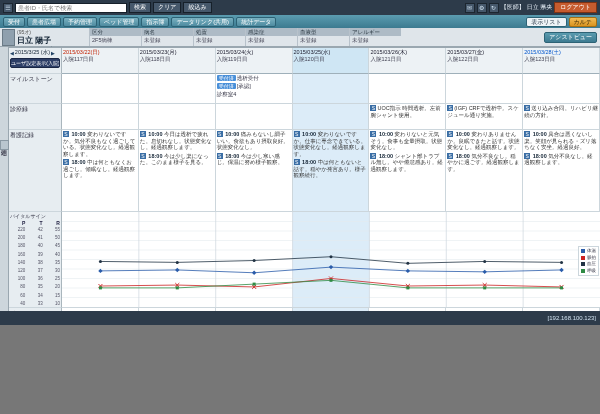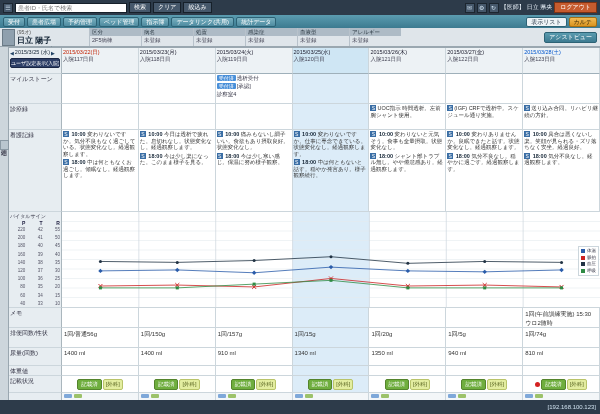--- a/index.html
+++ b/index.html
@@ -1,17 +1,17 @@
 <!DOCTYPE html>
 <html><head>
 <meta charset="utf-8">
 <style>
   * { margin:0; padding:0; box-sizing:border-box; }
   body { background:#777; font-family:"Liberation Sans","DejaVu Sans",sans-serif; }
-  .screen { position:relative; width:600px; height:414px; background:#fff; overflow:hidden; font-size:7px; color:#222; }
+  .screen { position:relative; width:600px; height:325px; background:#fff; overflow:hidden; font-size:7px; color:#222; }
 
   
   .topbar { position:absolute; top:0; left:0; width:600px; height:15px; background:#2d3b4a; display:flex; align-items:center; gap:2px; padding:0 3px; color:#dde6ee; }
   .tb-ico { width:10px; height:10px; background:#46586b; border:1px solid #1c2630; color:#cfe0ee; font-size:6px; line-height:9px; text-align:center; }
   .search { width:112px; height:10px; font-size:6px; border:1px solid #16202a; padding:0 2px; background:#fff; color:#333; }
   .btn-top { height:11px; font-size:6px; background:#46586b; color:#fff; border:1px solid #16202a; padding:0 4px; cursor:pointer; }
   .tb-spacer { flex:1; }
   .user-role, .user-name { font-size:6px; color:#e8f0f8; }
   .logout { height:11px; font-size:6px; background:#c65b2e; color:#fff; border:1px solid #7e3314; padding:0 5px; }
 

